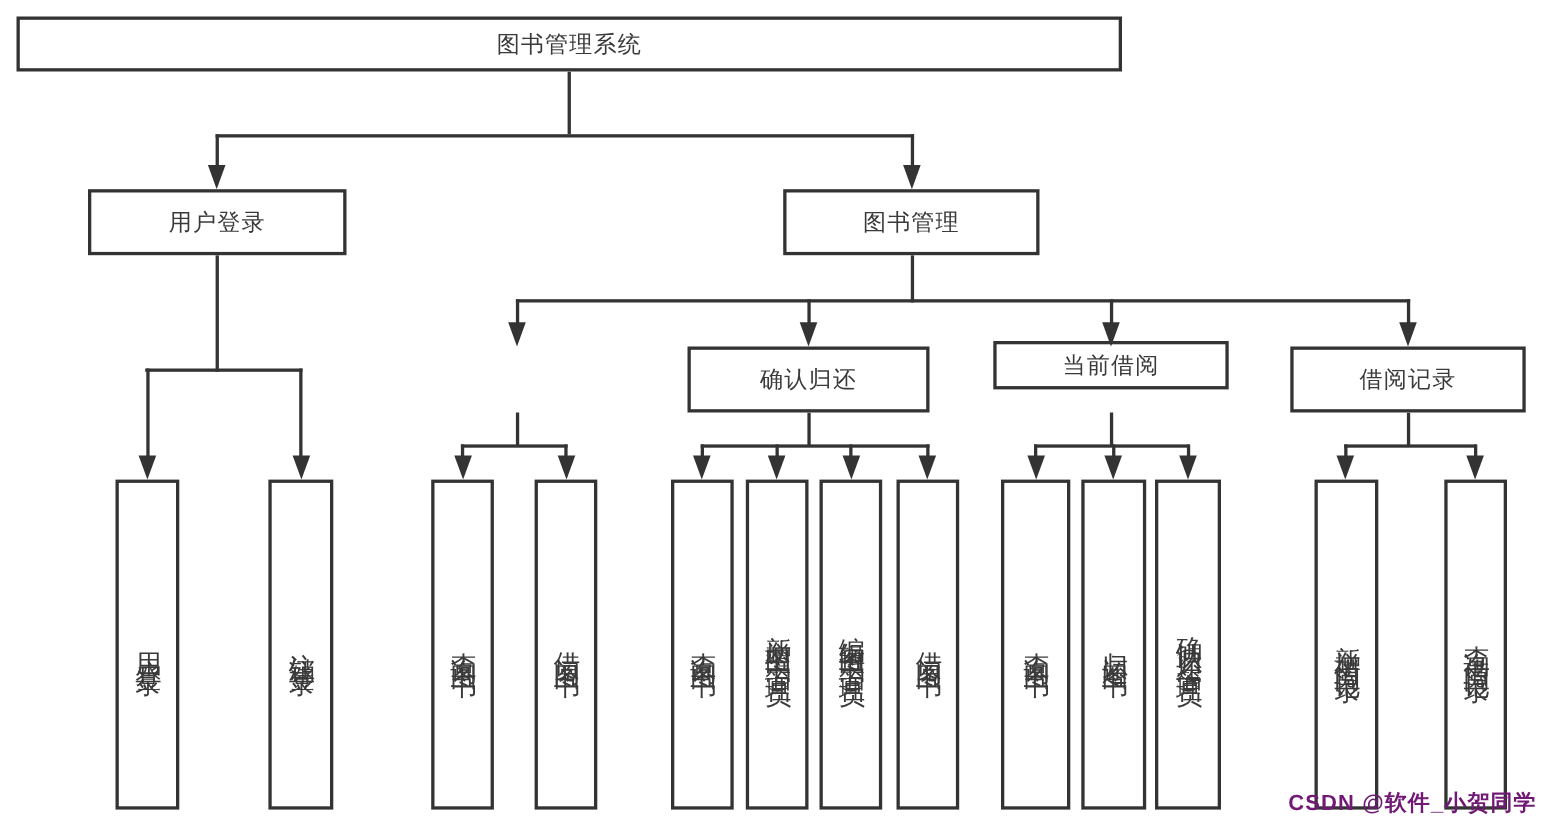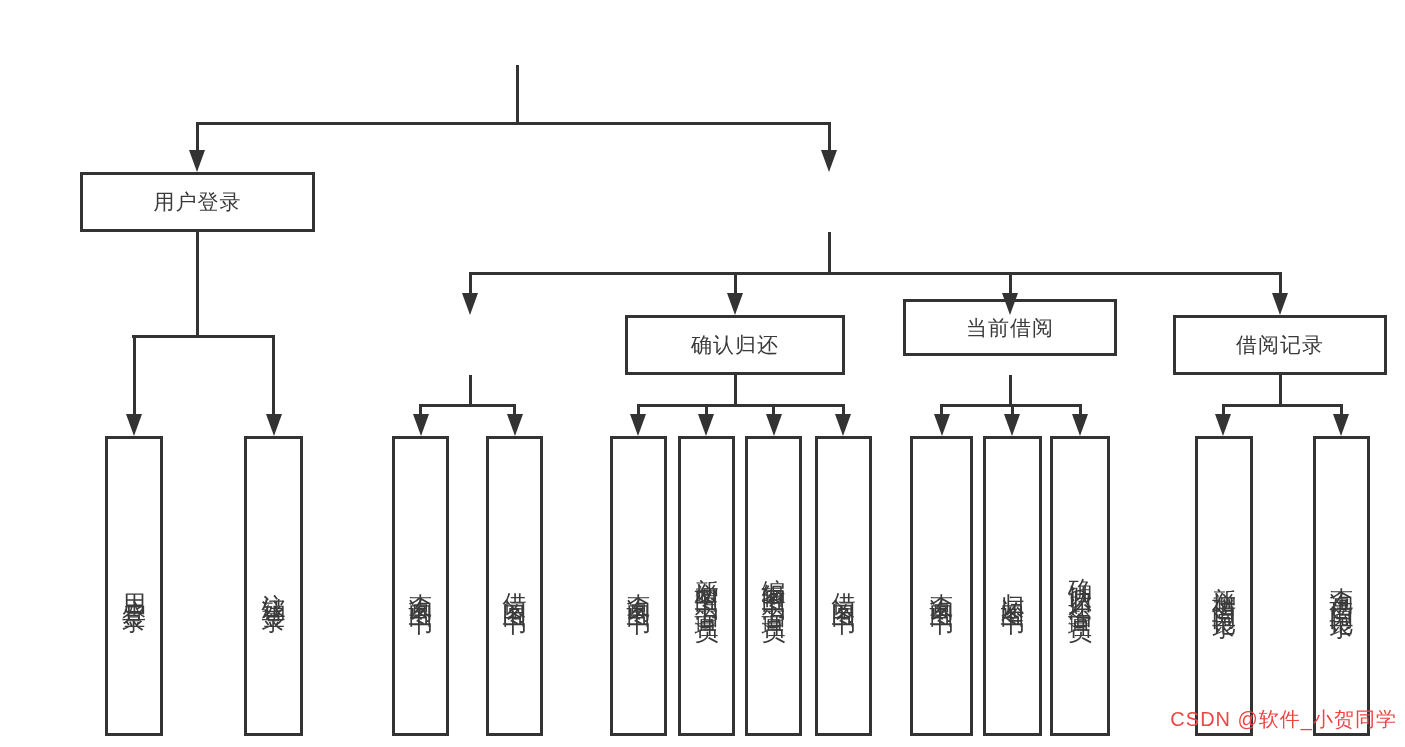--- a/index.html
+++ b/index.html
@@ -18,39 +18,45 @@
     font-size:24px;line-height:1;letter-spacing:6px;white-space:nowrap;
   }
   .vline{position:absolute;width:3px;background:#333333;z-index:1;}
   .hline{position:absolute;height:3px;background:#333333;z-index:1;}
   .arrow{
     position:absolute;width:0;height:0;z-index:3;
     border-left:8px solid transparent;border-right:8px solid transparent;
     border-top:22px solid #333333;
   }
   .watermark{
-    position:absolute;right:8px;bottom:14px;z-index:5;
-    color:#ef4444;font-size:20px;letter-spacing:1px;
+    position:absolute;right:8px;bottom:4px;z-index:5;
+    color:#701a75;font-size:20px;letter-spacing:1px;font-weight:bold;
   }
 </style>
 </head>
 <body>
 
 <div id="stage">
 
+  <div class="box hnode root" style="left:15px;top:15px;width:1005px;height:50px;">
+    <span>图书管理系统</span>
+  </div>
 
   <div class="vline" style="left:515.5px;top:65px;height:57px;"></div>
   <div class="hline" style="left:196px;top:122px;width:635px;"></div>
   <div class="vline" style="left:195.5px;top:122px;height:32px;"></div>
   <div class="vline" style="left:827.5px;top:122px;height:32px;"></div>
   <div class="arrow" style="left:189px;top:150px;"></div>
   <div class="arrow" style="left:821px;top:150px;"></div>
 
   <div class="box hnode" style="left:80px;top:172px;width:235px;height:60px;">
     <span>用户登录</span>
+  </div>
+  <div class="box hnode" style="left:712px;top:172px;width:233px;height:60px;">
+    <span>图书管理</span>
   </div>
 
   <div class="vline" style="left:195.5px;top:232px;height:106px;"></div>
   <div class="hline" style="left:132px;top:335px;width:143px;"></div>
   <div class="vline" style="left:132.5px;top:335px;height:82px;"></div>
   <div class="vline" style="left:272px;top:335px;height:82px;"></div>
   <div class="arrow" style="left:126px;top:414px;"></div>
   <div class="arrow" style="left:266px;top:414px;"></div>
 
   <div class="vline" style="left:827.5px;top:232px;height:43px;"></div>
@@ -60,21 +66,21 @@
   <div class="vline" style="left:1008.5px;top:272px;height:24px;"></div>
   <div class="vline" style="left:1278.5px;top:272px;height:24px;"></div>
   <div class="arrow" style="left:462px;top:293px;"></div>
   <div class="arrow" style="left:727px;top:293px;"></div>
   <div class="arrow" style="left:1002px;top:293px;"></div>
   <div class="arrow" style="left:1272px;top:293px;"></div>
 
   <div class="box hnode" style="left:625px;top:315px;width:220px;height:60px;">
     <span>确认归还</span>
   </div>
-  <div class="box hnode" style="left:903px;top:299px;width:214px;height:57px;">
+  <div class="box hnode" style="left:903px;top:310px;width:214px;height:44px;">
     <span>当前借阅</span>
   </div>
   <div class="box hnode" style="left:1173px;top:315px;width:214px;height:60px;">
     <span>借阅记录</span>
   </div>
 
   <div class="vline" style="left:468.5px;top:375px;height:31px;"></div>
   <div class="hline" style="left:419px;top:404px;width:97px;"></div>
   <div class="vline" style="left:419px;top:404px;height:13px;"></div>
   <div class="vline" style="left:513px;top:404px;height:13px;"></div>

